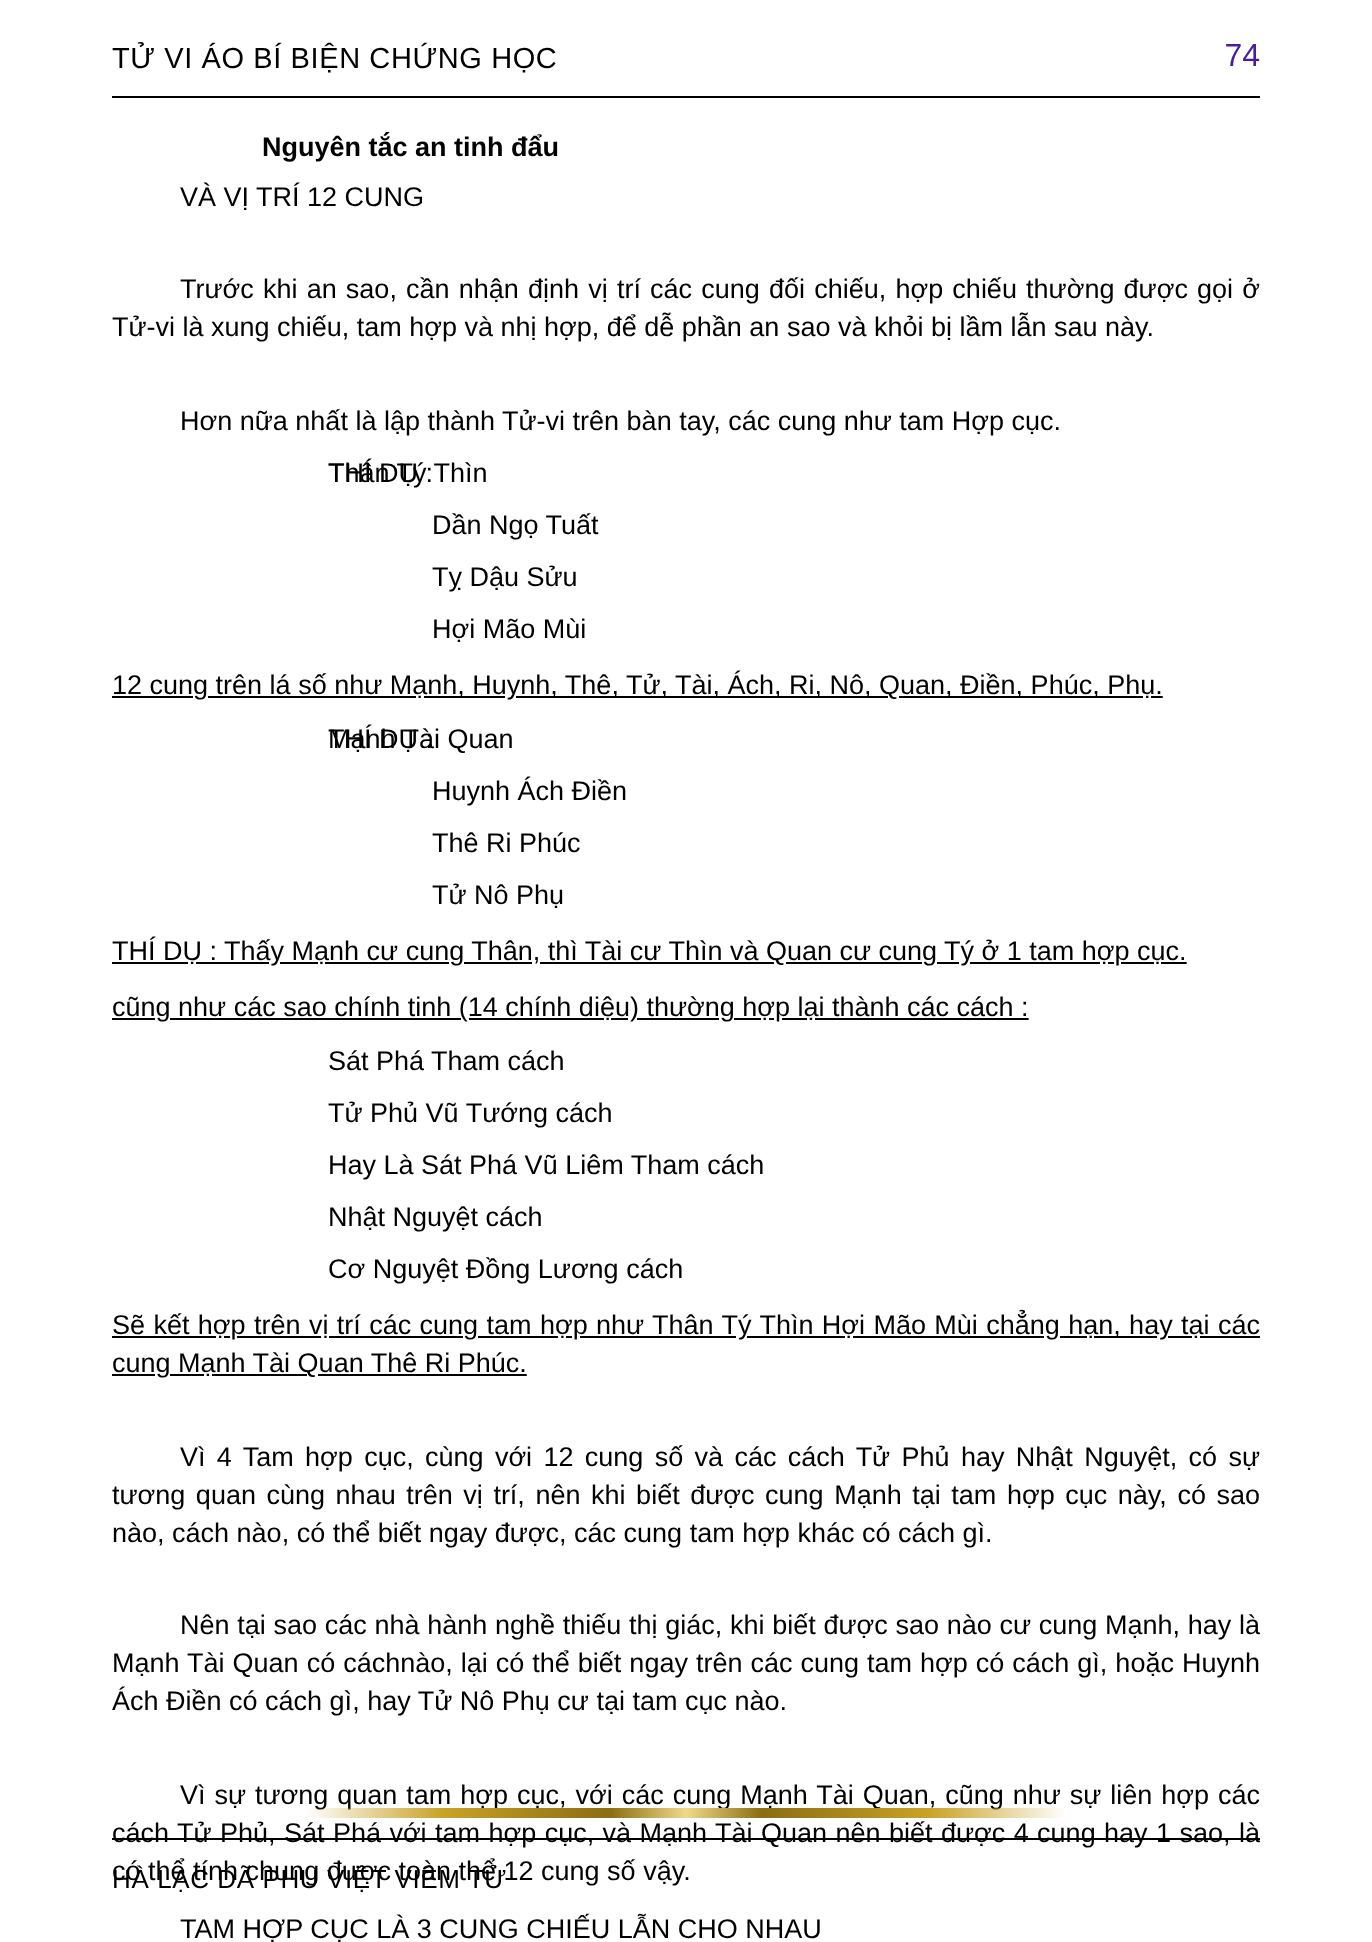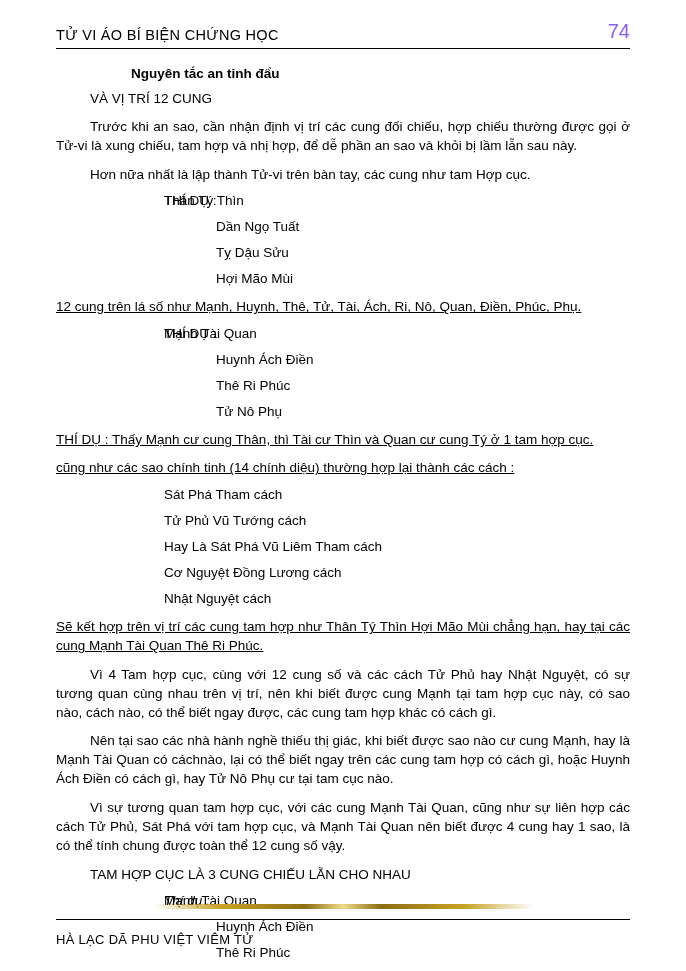--- a/index.html
+++ b/index.html
@@ -33,22 +33,22 @@
     align-items: flex-end;
     justify-content: space-between;
   }
   .header-title {
     font-size: 14.5px;
     letter-spacing: 0.3px;
     color: #000;
     white-space: nowrap;
   }
   .header-page {
-    font-size: 20px;
-    color: #8b5cf6;
+    font-size: 16px;
+    color: #4c1d95;
   }
   .header-rule {
     position: absolute;
     left: 56px;
     right: 56px;
     top: 48px;
     height: 1px;
     background: #000;
   }
 
@@ -101,21 +101,21 @@
   .b-head {
     font-weight: bold;
     margin: 4px 0 0 34px;
     font-size: 13.5px;
     padding-left: 41px;
   }
   .line {
     margin: 6px 0 0 34px;
   }
   .para {
-    margin: 9px 0 0 0;
+    margin: 27px 0 0 0;
     text-indent: 34px;
     text-align: justify;
   }
   .para-flush {
     margin: 9px 0 0 0;
     text-align: justify;
     text-decoration: underline;
   }
   .ex-row {
     margin: 7px 0 0 0;
@@ -179,22 +179,22 @@
     <div class="indent-item-2">Huynh Ách Điền</div>
     <div class="indent-item-2">Thê Ri Phúc</div>
     <div class="indent-item-2">Tử Nô Phụ</div>
 
     <p class="para-flush">THÍ DỤ : Thấy Mạnh cư cung Thân, thì Tài cư Thìn và Quan cư cung Tý ở 1 tam hợp cục.</p>
     <p class="para-flush">cũng như các sao chính tinh (14 chính diệu) thường hợp lại thành các cách :</p>
 
     <div class="indent-item">Sát Phá Tham cách</div>
     <div class="indent-item">Tử Phủ Vũ Tướng cách</div>
     <div class="indent-item">Hay Là Sát Phá Vũ Liêm Tham cách</div>
+    <div class="indent-item">Nhật Nguyệt cách</div>
     <div class="indent-item">Cơ Nguyệt Đồng Lương cách</div>
-    <div class="indent-item">Nhật Nguyệt cách</div>
 
     <p class="para-flush">Sẽ kết hợp trên vị trí các cung tam hợp như Thân Tý Thìn Hợi Mão Mùi chẳng hạn, hay tại các cung Mạnh Tài Quan Thê Ri Phúc.</p>
     <p class="para">Vì 4 Tam hợp cục, cùng với 12 cung số và các cách Tử Phủ hay Nhật Nguyệt, có sự tương quan cùng nhau trên vị trí, nên khi biết được cung Mạnh tại tam hợp cục này, có sao nào, cách nào, có thể biết ngay được, các cung tam hợp khác có cách gì.</p>
     <p class="para">Nên tại sao các nhà hành nghề thiếu thị giác, khi biết được sao nào cư cung Mạnh, hay là Mạnh Tài Quan có cáchnào, lại có thể biết ngay trên các cung tam hợp có cách gì, hoặc Huynh Ách Điền có cách gì, hay Tử Nô Phụ cư tại tam cục nào.</p>
     <p class="para">Vì sự tương quan tam hợp cục, với các cung Mạnh Tài Quan, cũng như sự liên hợp các cách Tử Phủ, Sát Phá với tam hợp cục, và Mạnh Tài Quan nên biết được 4 cung hay 1 sao, là có thể tính chung được toàn thể 12 cung số vậy.</p>
 
     <div class="caps-line">TAM HỢP CỤC LÀ 3 CUNG CHIẾU LẪN CHO NHAU</div>
 
     <div class="ex-row">
       <div class="ex-label italic">Thí dụ :</div>

